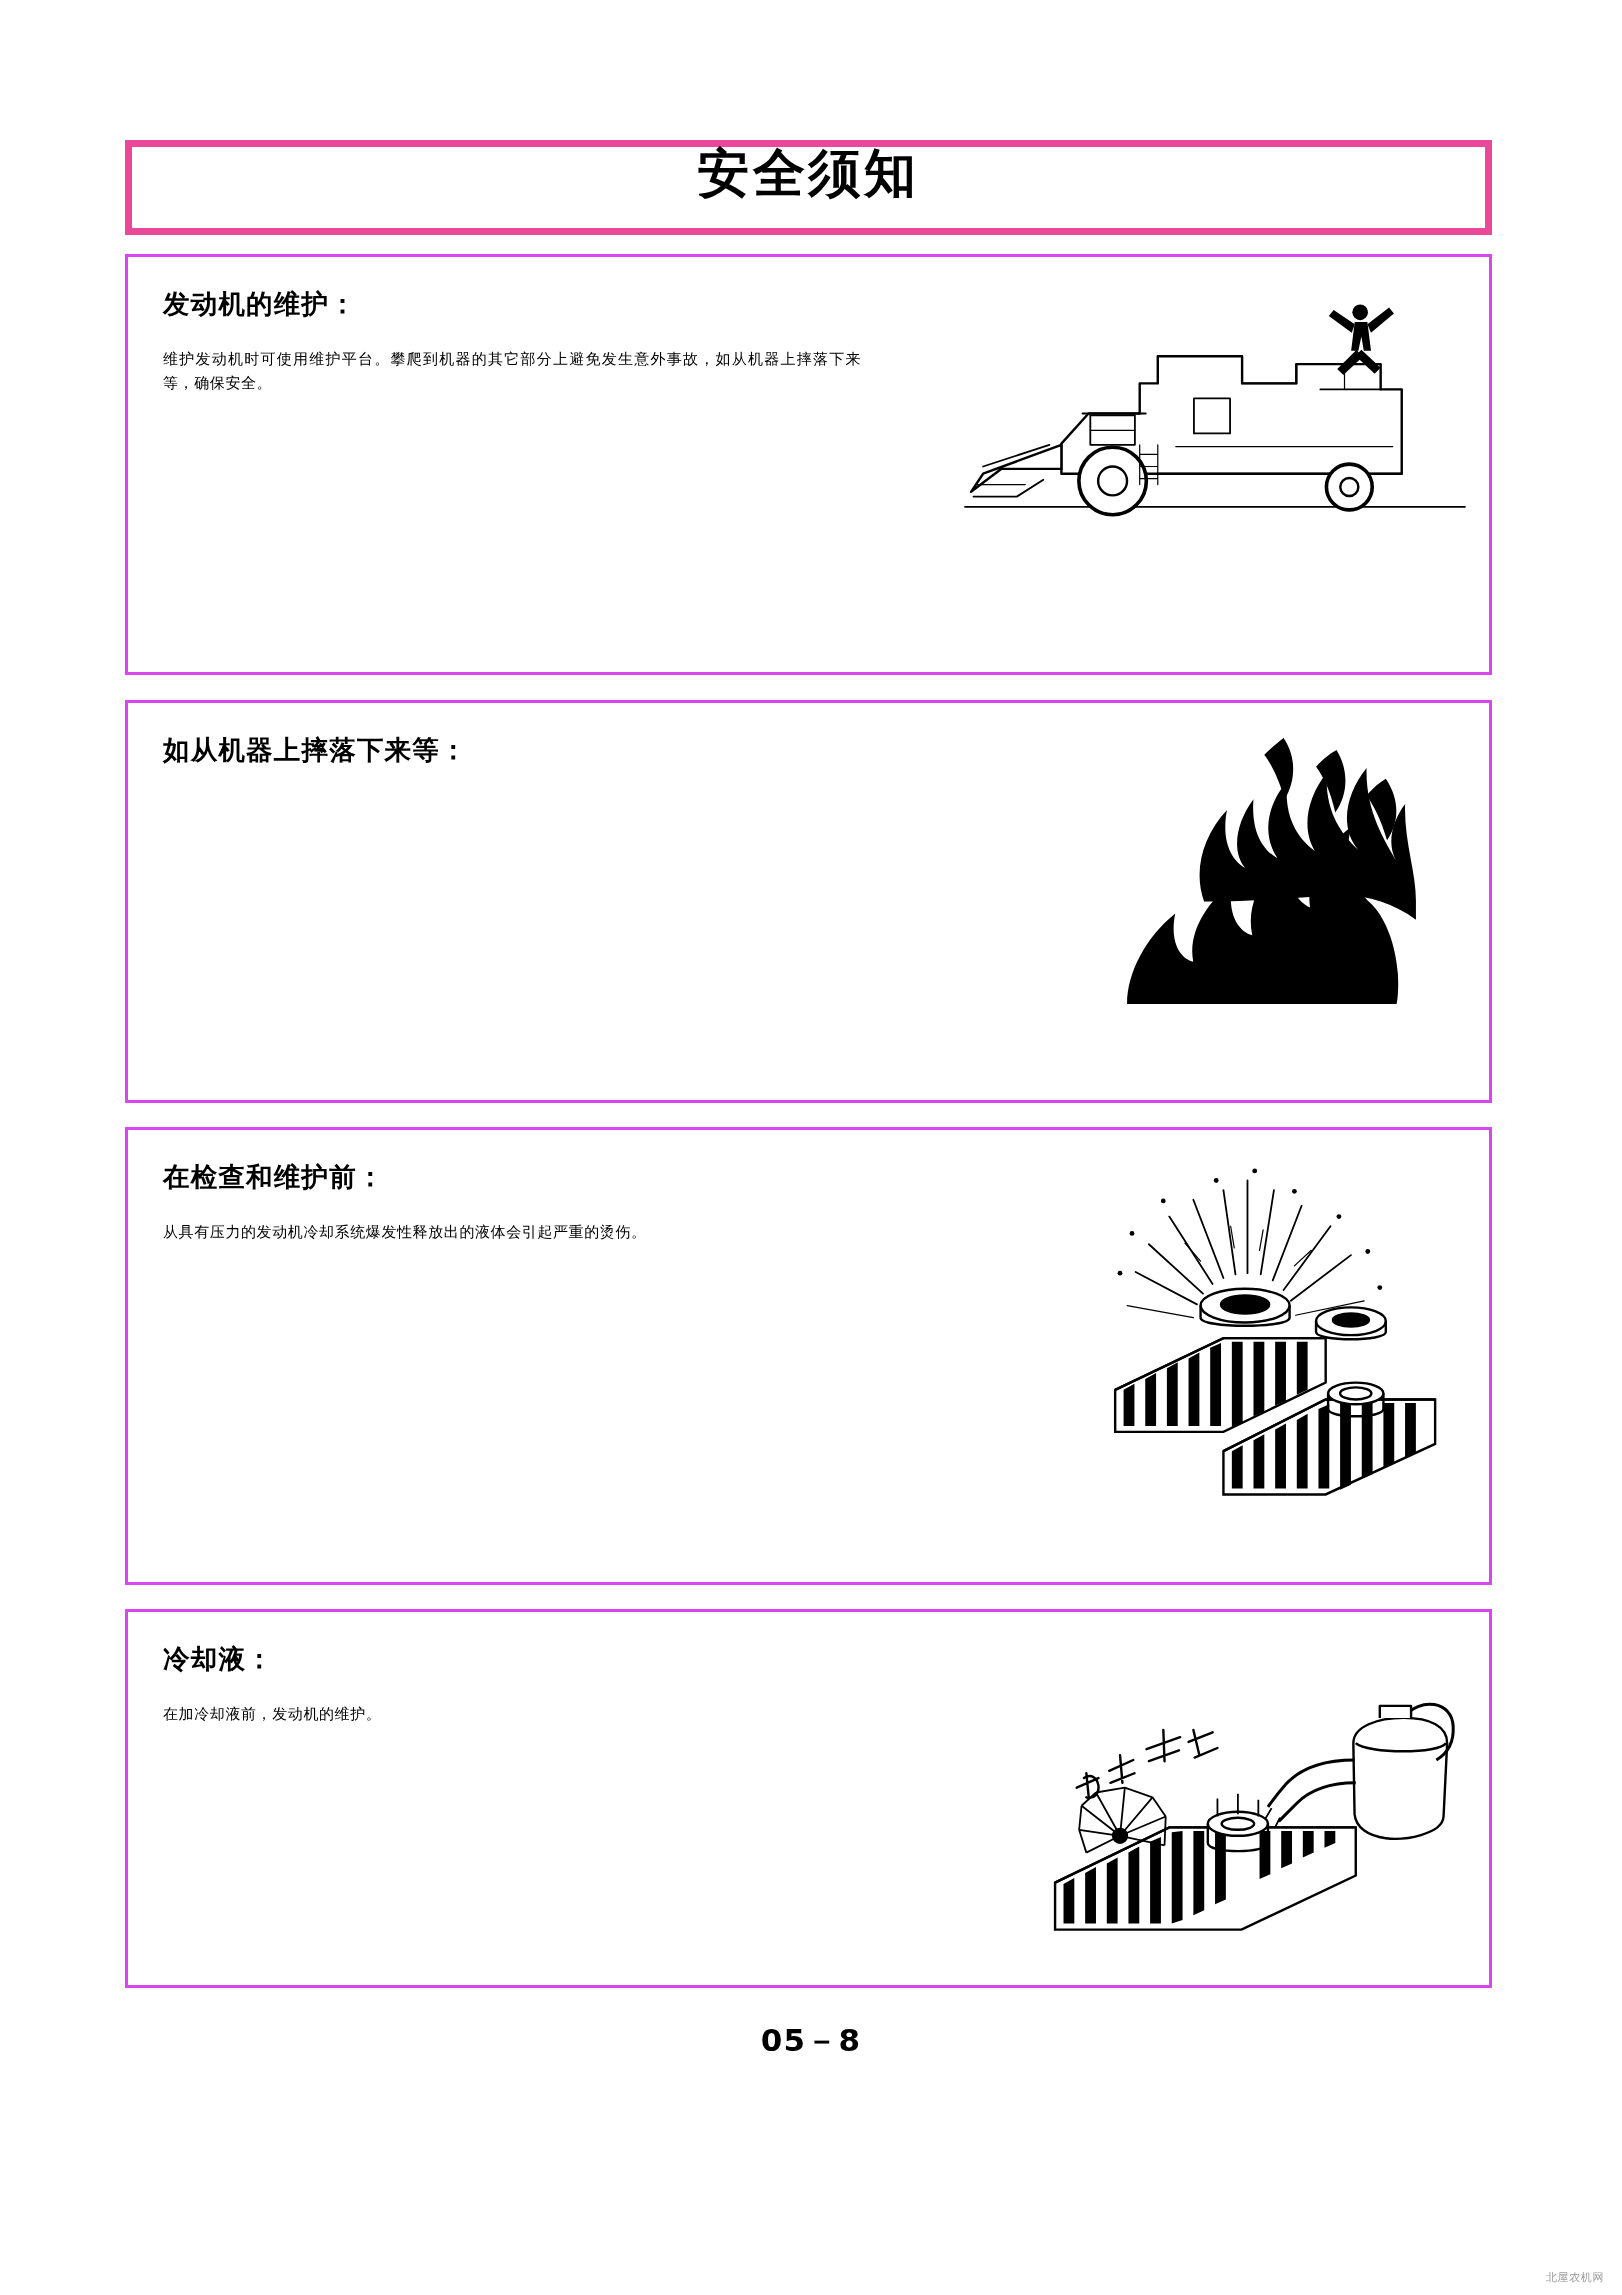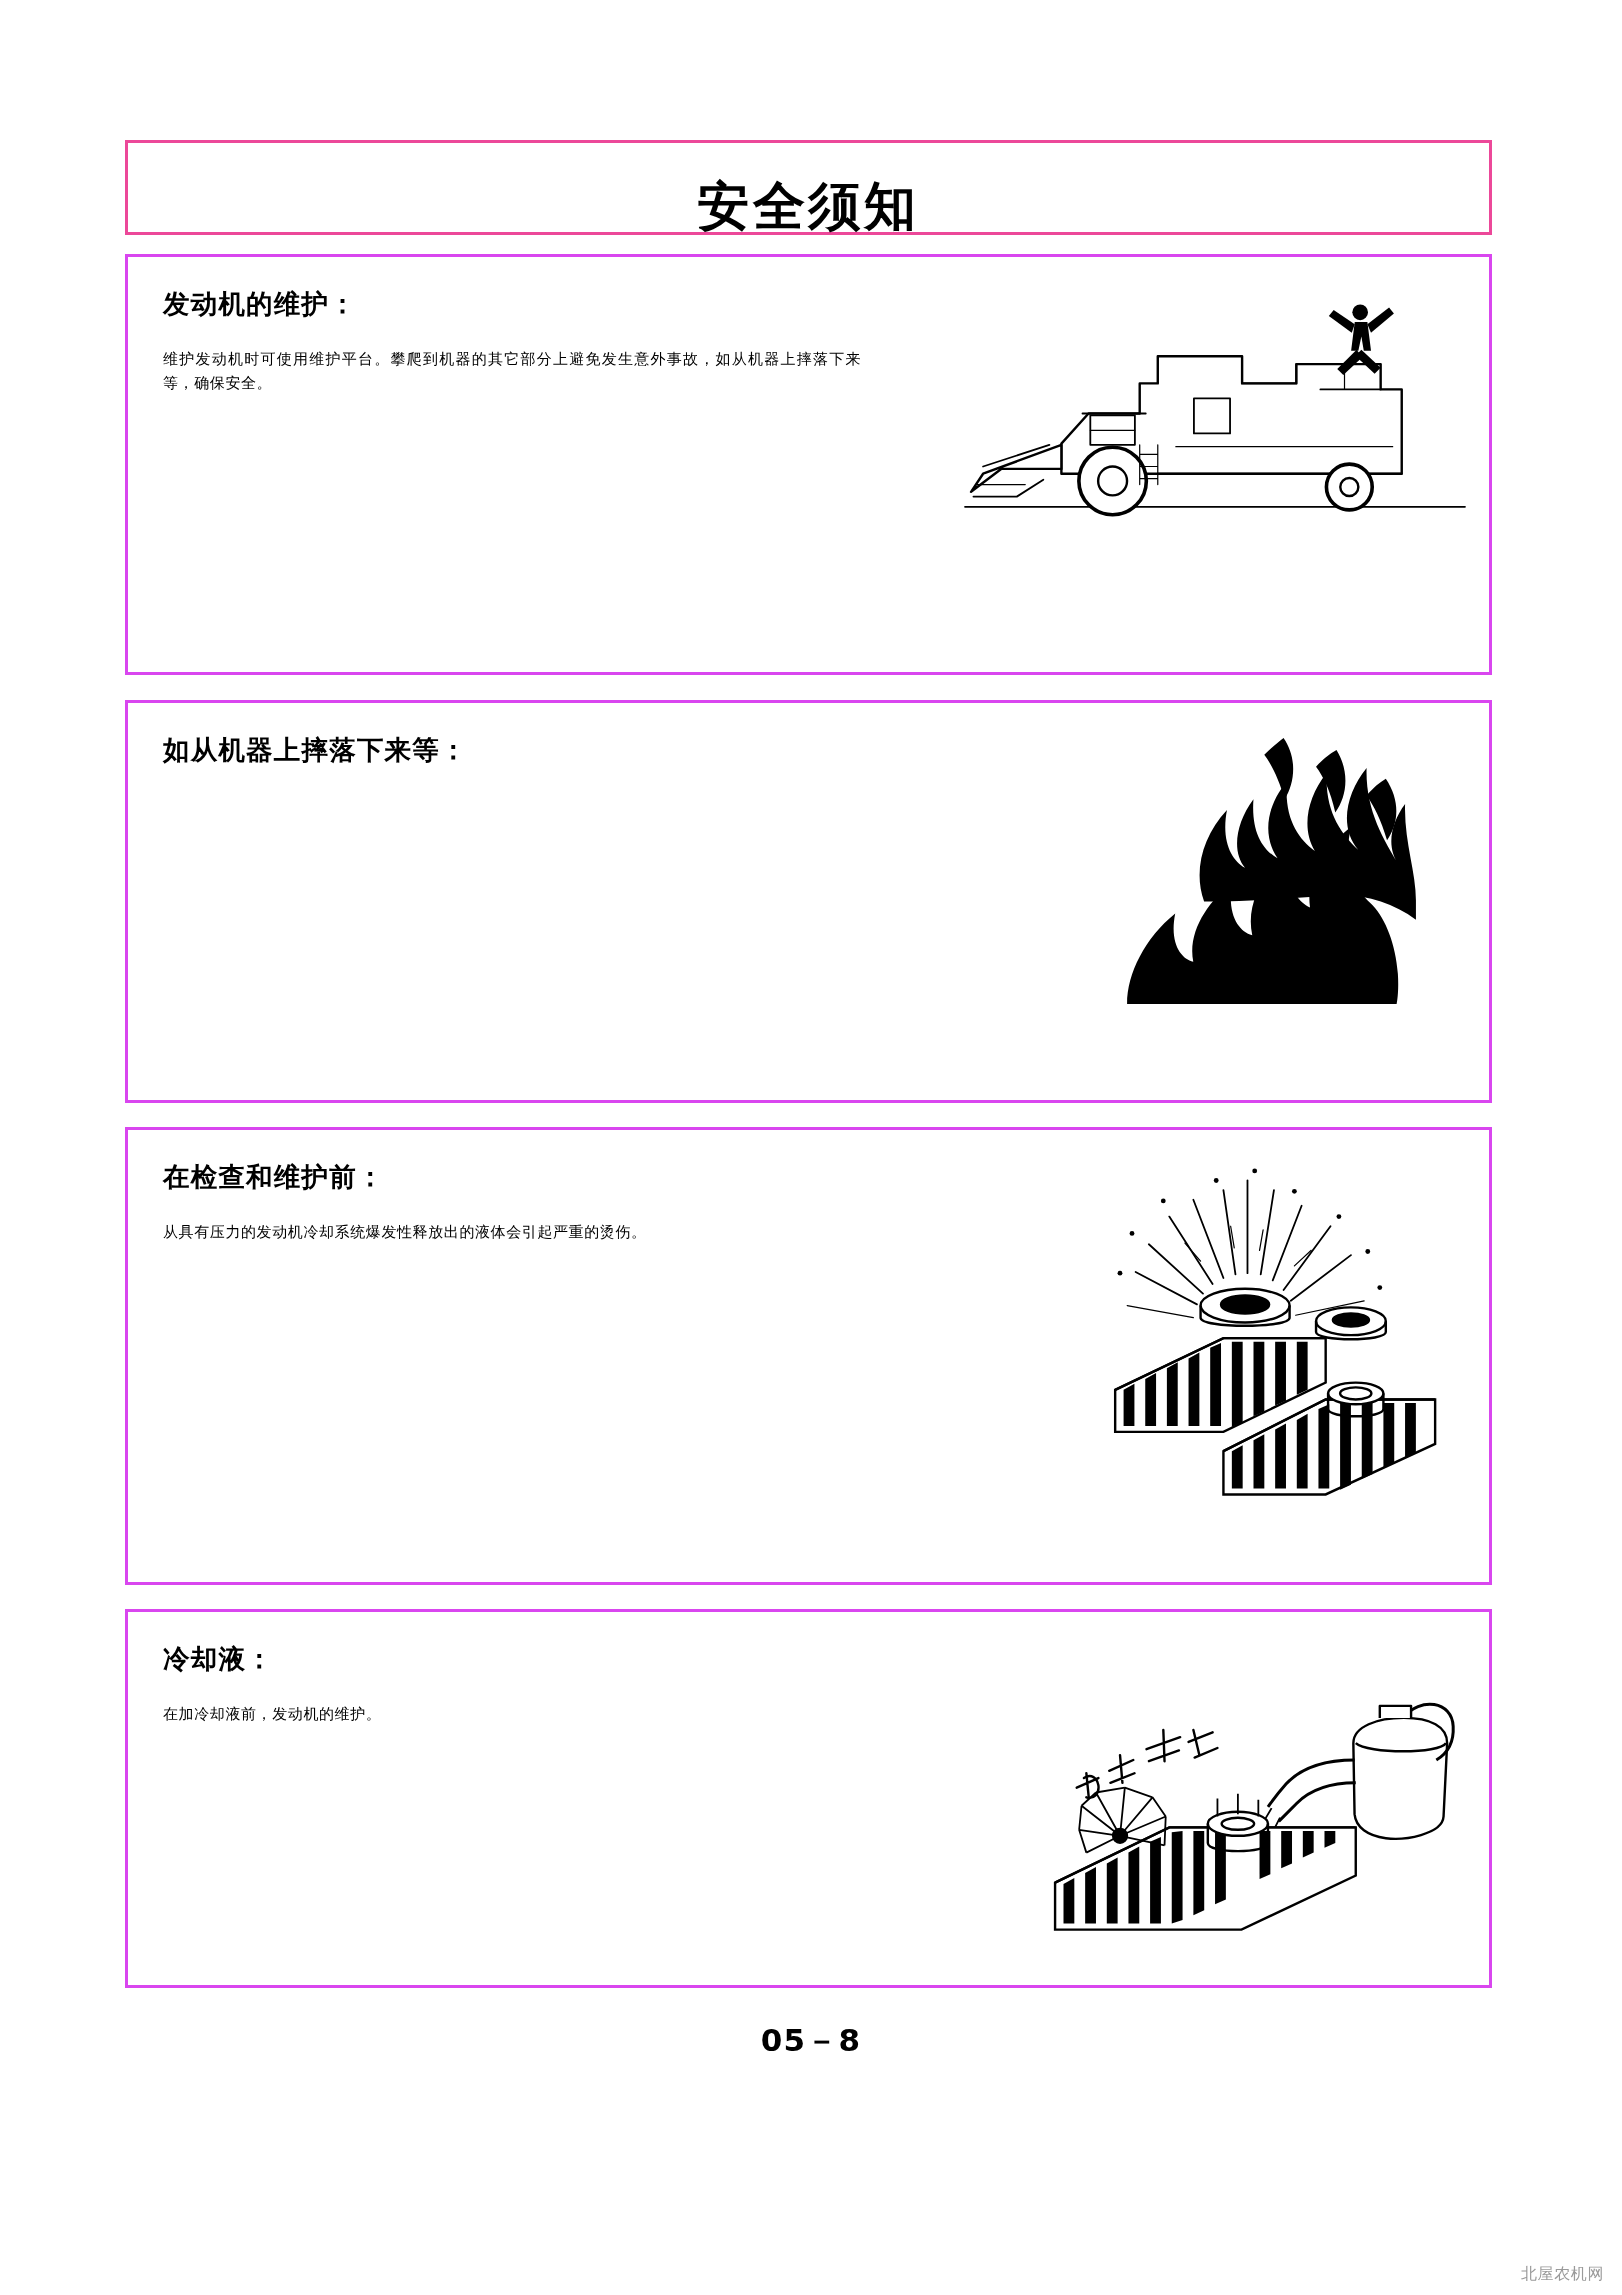--- a/index.html
+++ b/index.html
@@ -24,24 +24,24 @@
     background: #fff;
   }
 
   
   .title-box {
     position: absolute;
     left: 125px;
     top: 140px;
     width: 1367px;
     height: 95px;
-    border: 3px solid #ec4899;
+    border: 7px solid #ec4899;
     box-sizing: border-box;
     display: flex;
-    align-items: flex-end;
+    align-items: flex-start;
     justify-content: center;
   }
   .title-text {
     font-family: "DejaVu Sans", "Liberation Sans", sans-serif;
     font-weight: bold;
     font-size: 52px;
     letter-spacing: 3.6px;
     line-height: 1;
   }
 
@@ -108,21 +108,21 @@
     font-weight: bold;
     font-size: 31px;
     letter-spacing: 1.2px;
   }
 
   .watermark {
     position: absolute;
     right: 18px;
     bottom: 9.6px;
     font-family: "DejaVu Sans", "Liberation Sans", sans-serif;
-    font-size: 16px;
+    font-size: 11px;
     color: #9a9a9a;
     letter-spacing: 0.6px;
   }
 </style>
 </head>
 <body>
 
 <div class="page">
 
   <div class="title-box">

